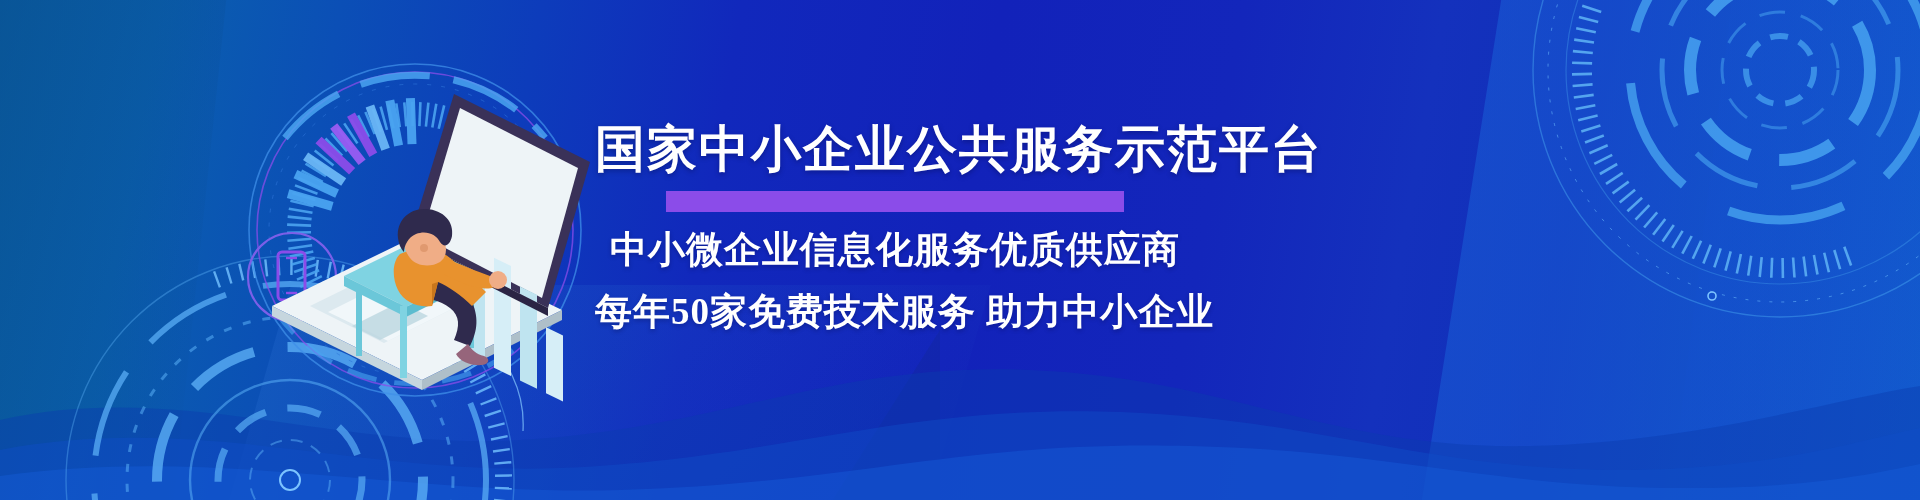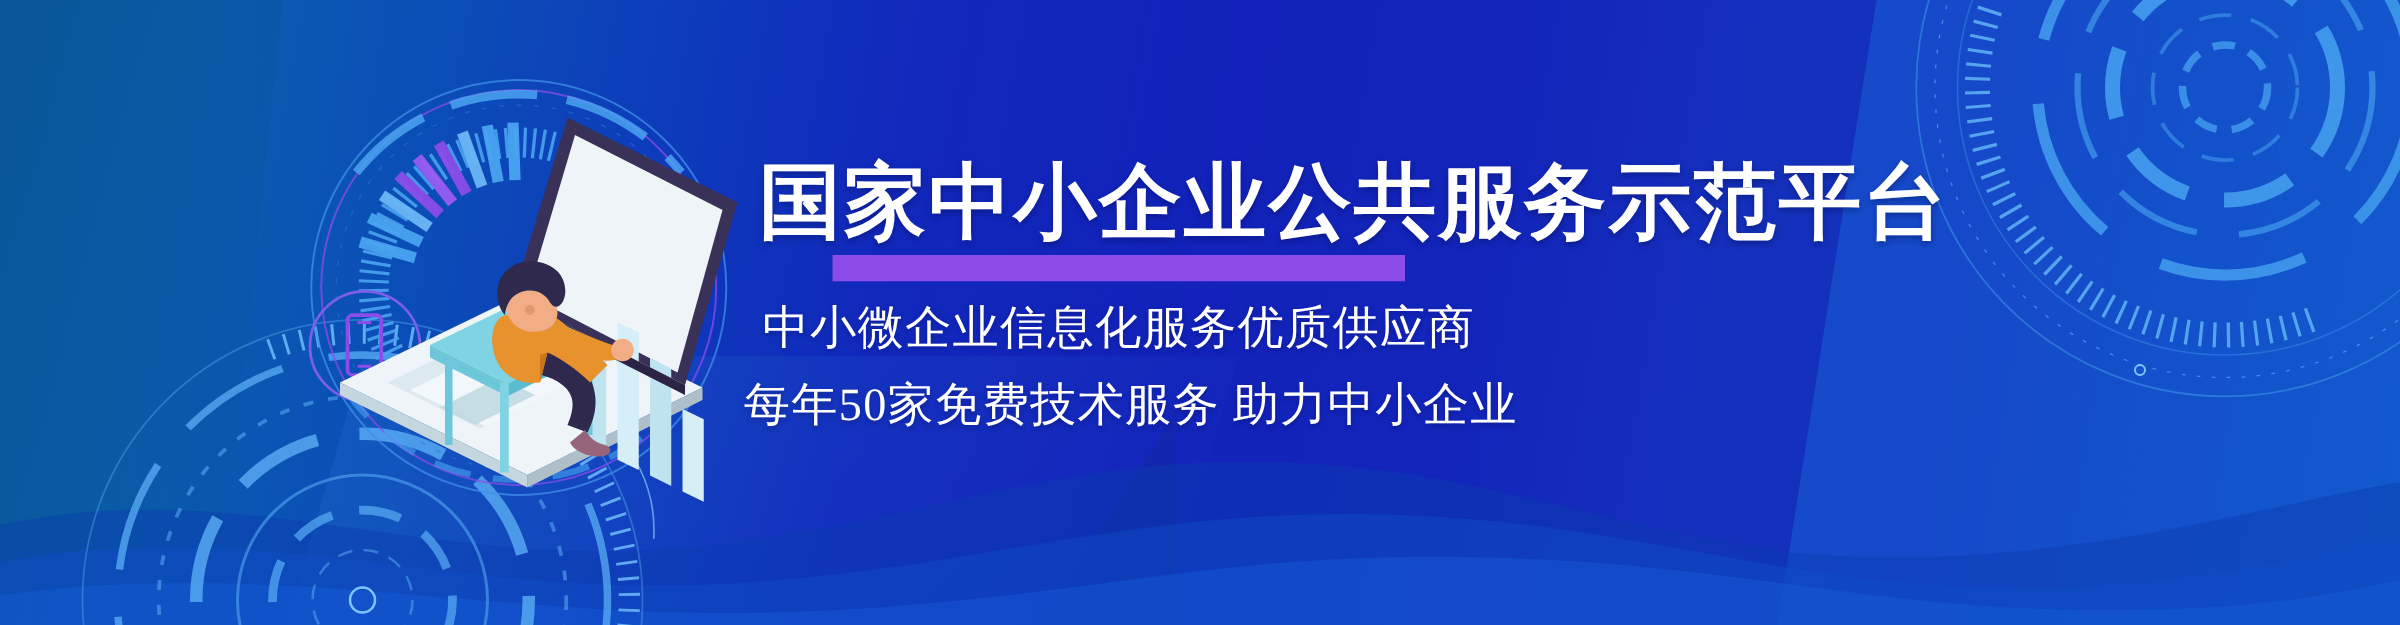--- a/index.html
+++ b/index.html
@@ -67,40 +67,40 @@
 
   
   .illus{position:absolute;left:232px;top:58px;width:360px;height:350px;}
 
   
   .textblock{
     position:absolute;left:595px;top:118px;width:600px;
     text-align:center;
   }
   .title{
-    margin:12px;
+    margin:0;
     font-family:"Liberation Sans", sans-serif;
     font-weight:bold;
-    font-size:66px;
+    font-size:50px;
     line-height:62px;
     letter-spacing:2px;
     color:#ffffff;
     white-space:nowrap;
     text-shadow:0 2px 5px rgba(0,10,60,.35);
   }
   .rulebar{
     width:458px;
     height:21px;
     margin:11px auto 0 auto;
     background:#8b4ce9;
   }
   .sub{
     margin:0;
     font-family:"Liberation Serif", serif;
-    font-weight:normal;
+    font-weight:bold;
     color:#ffffff;
     font-size:37px;
     line-height:50px;
     letter-spacing:1px;
     white-space:nowrap;
     text-shadow:0 2px 4px rgba(0,10,60,.3);
   }
   .sub-1{margin-top:13px;}
   .sub-2{margin-top:12px;}
 </style>

